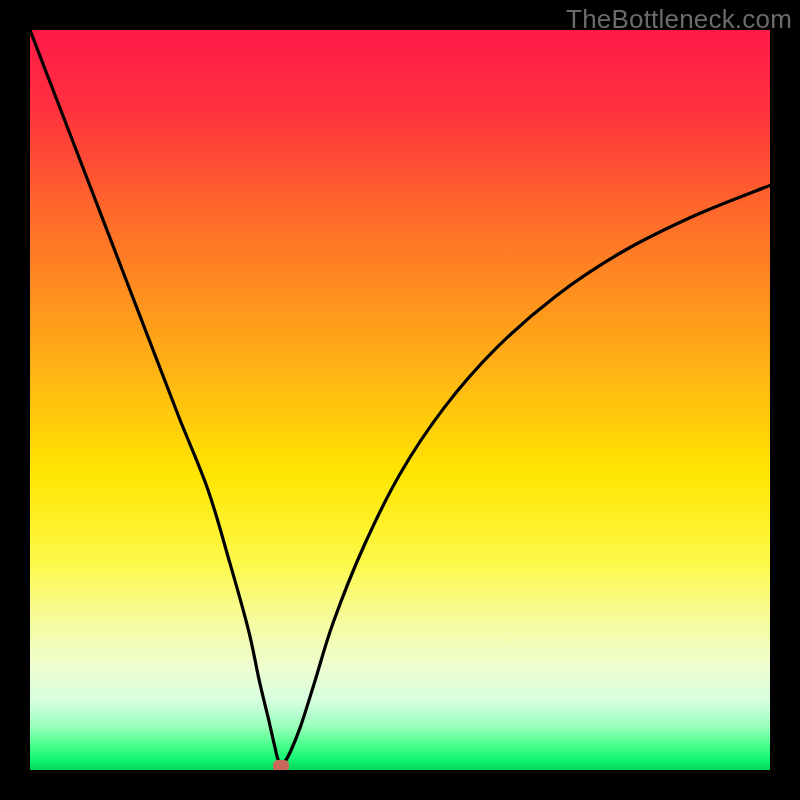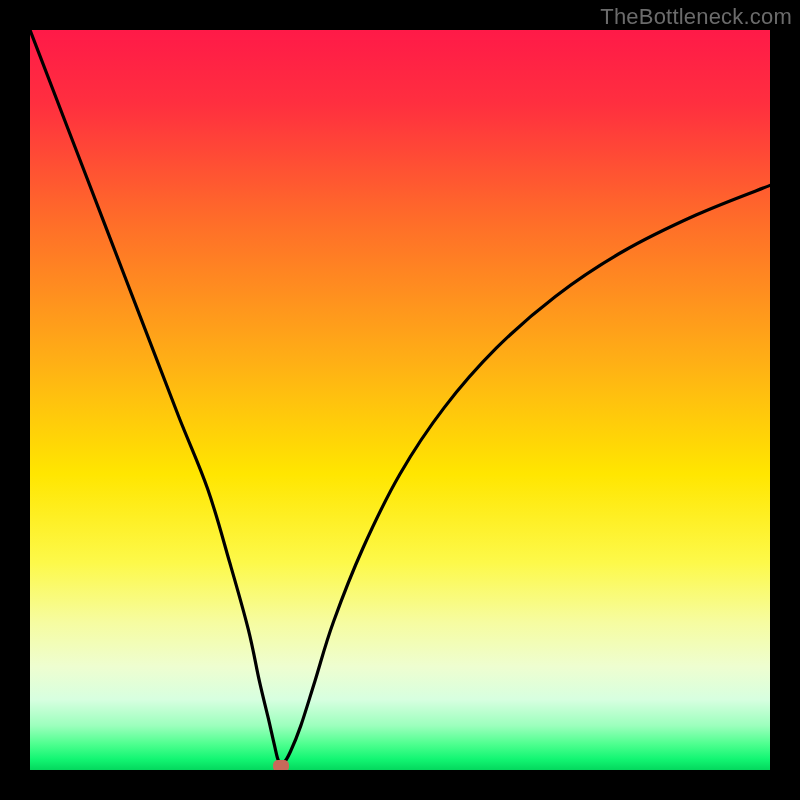--- a/index.html
+++ b/index.html
@@ -44,21 +44,21 @@
     width: 16px;
     height: 12px;
     border-radius: 5px;
     transform: translate(-50%, -50%);
   }
   .watermark {
     position: absolute;
     top: 4px;
     right: 8px;
     color: #6b6b6b;
-    font-size: 22px;
+    font-size: 26px;
     font-weight: 500;
     letter-spacing: 0.2px;
   }
 </style>
 </head>
 <body>
 
 <div class="frame">
   <div class="watermark">TheBottleneck.com</div>
   <div class="plot">

